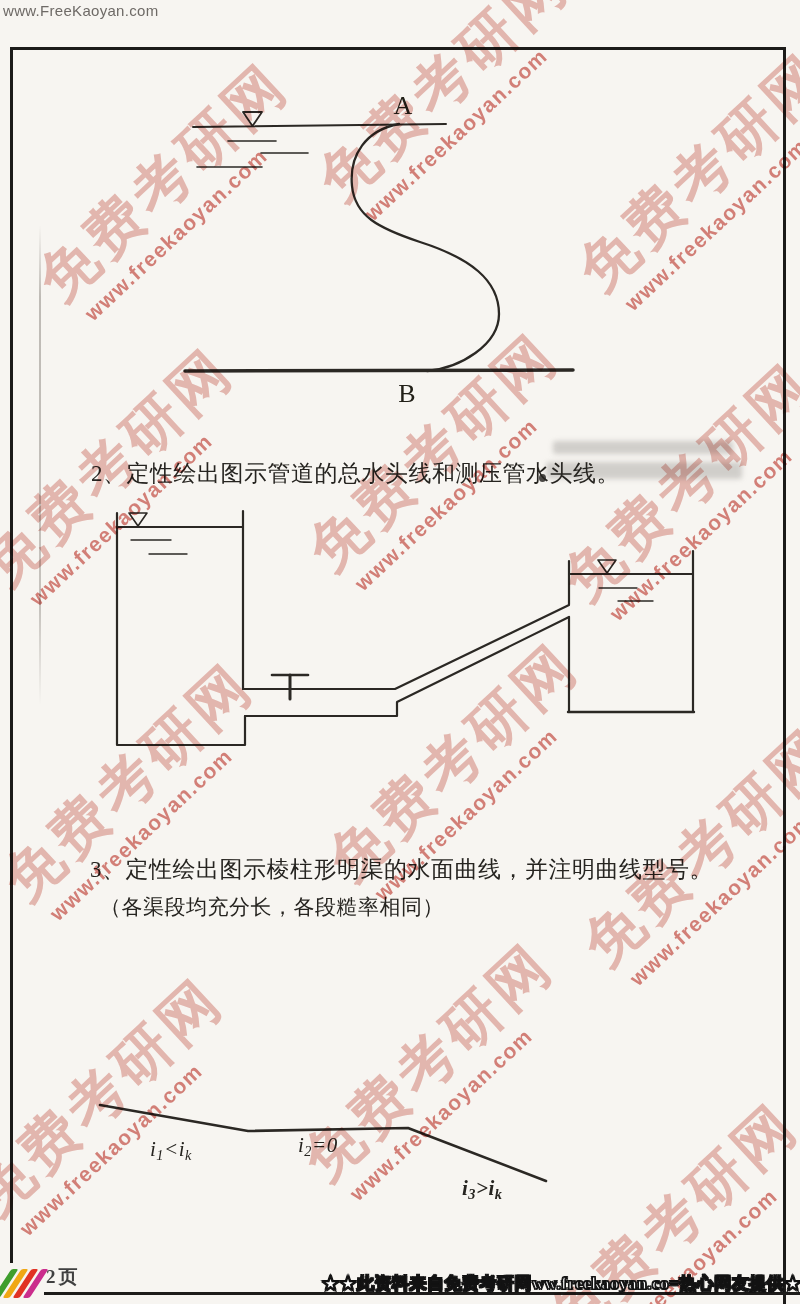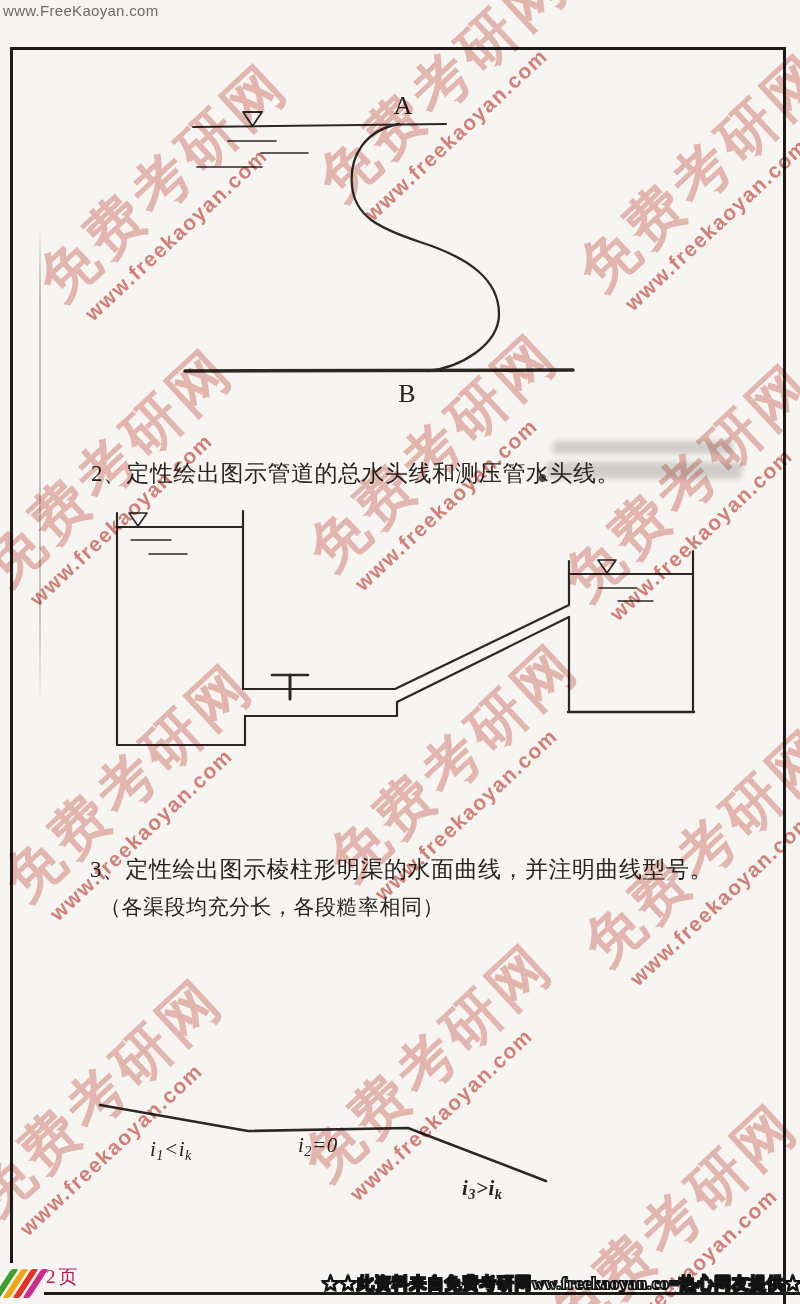--- a/index.html
+++ b/index.html
@@ -19,21 +19,21 @@
   }
 
   
   .top-url{
     position:absolute;left:3px;top:2px;
     font-family:"Liberation Sans","DejaVu Sans",sans-serif;
     font-size:15px;color:#6e6a66;letter-spacing:.3px;
   }
   .page-label{
     position:absolute;left:46px;top:1264px;
-    font-size:19px;font-weight:normal;color:#be185d;letter-spacing:3px;
+    font-size:19px;font-weight:bold;color:#404040;letter-spacing:3px;
   }
   .bottom-rule{position:absolute;left:44px;top:1292px;width:756px;height:3px;background:#1d1c1a;}
   .footer-banner{
     position:absolute;left:322px;top:1272px;width:478px;z-index:6;
     font-size:17px;font-weight:bold;letter-spacing:.5px;white-space:nowrap;
     color:#ffffff;-webkit-text-stroke:1.2px #121212;
     text-shadow:-1px -1px 0 #121212,1px -1px 0 #121212,-1px 1px 0 #121212,1px 1px 0 #121212;
   }
   .logo{position:absolute;left:2px;top:1262px;height:36px;display:flex;align-items:flex-end;z-index:5;}
   .logo .stripe{

